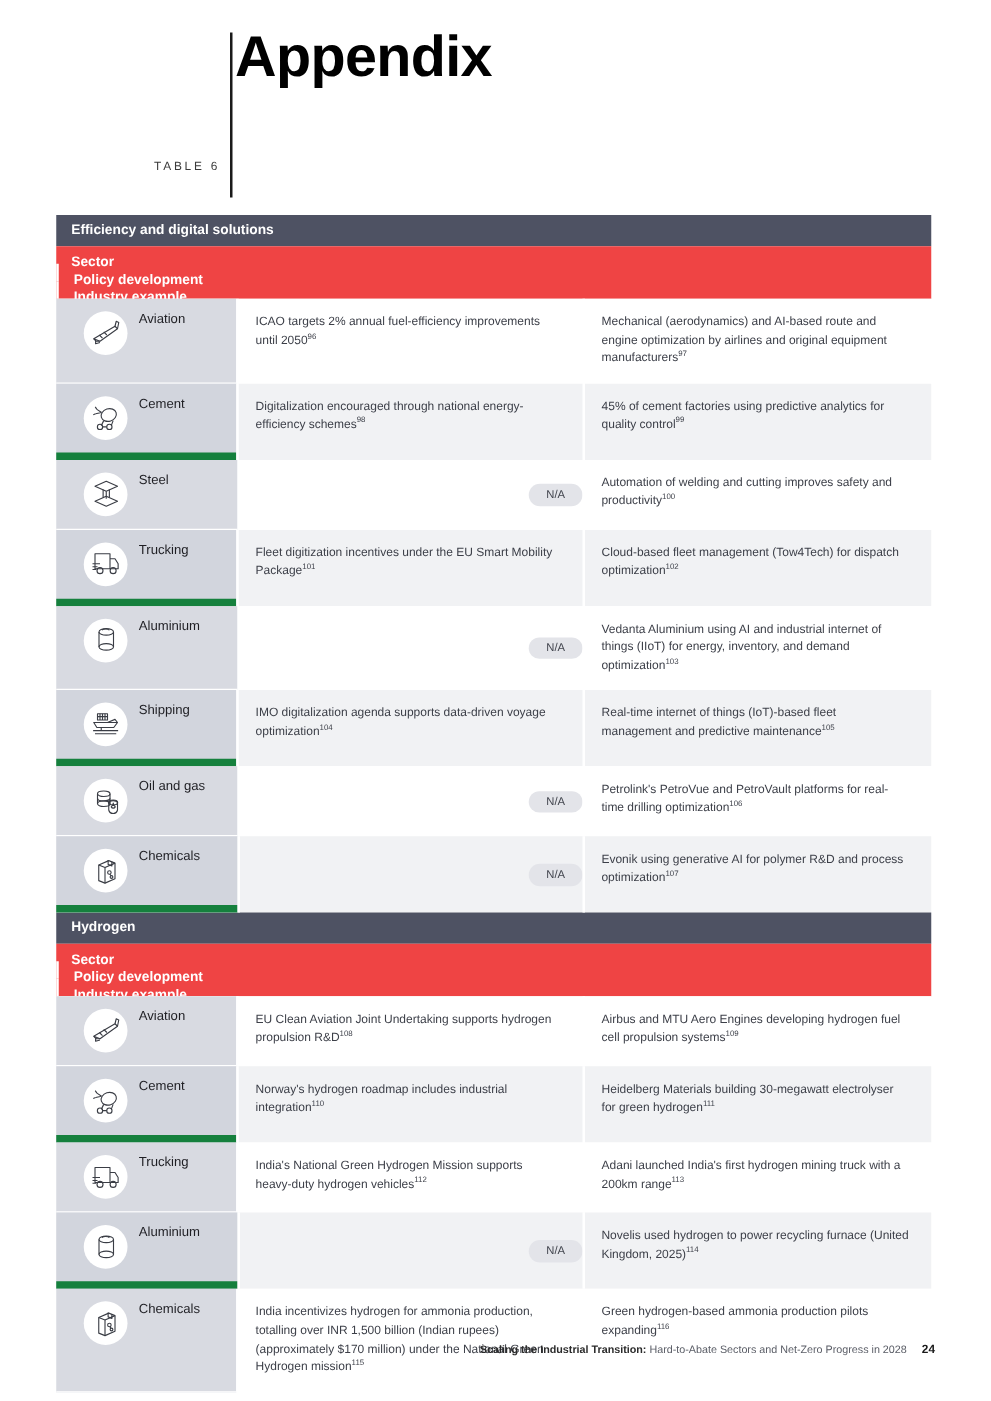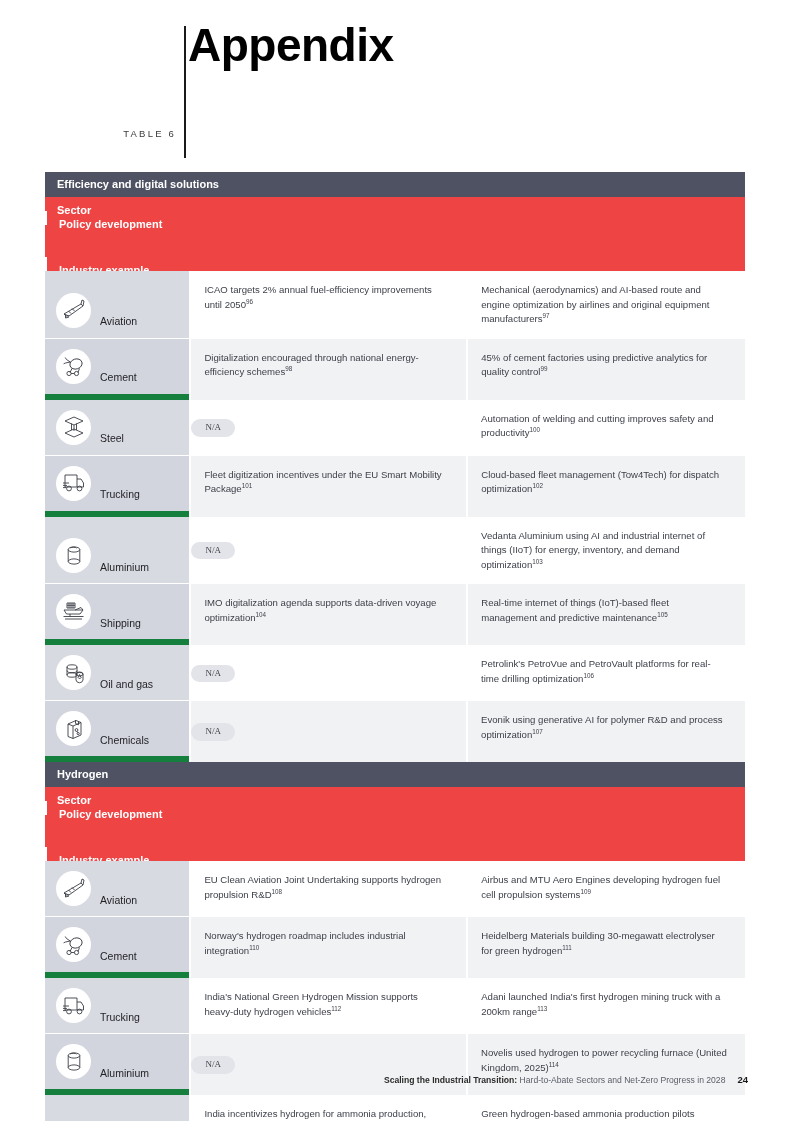--- a/index.html
+++ b/index.html
@@ -39,50 +39,50 @@
     padding:6px 0 7px 12px;height:12px;line-height:12px;
   }
   .col-head{display:flex;background:#ef4444;color:#ffffff;flex-direction:column;}
   .col-head .ch{
     font-size:11px;font-weight:bold;
     padding:7px 0 7px 12px;height:12px;line-height:12px;
     box-sizing:border-box;
   }
   .ch.c1{width:138px;}
   .ch.c2{width:280px;border-left:2px solid #ffffff;}
-  .ch.c3{width:258px;border-left:2px solid #ffffff;margin-top:32px;}
+  .ch.c3{width:258px;border-left:2px solid #ffffff;}
 
   .row{display:flex;align-items:stretch;background:#ffffff;}
   .row.alt{background:#f1f2f4;}
   .row.alt .sector{background:#d2d5dd;}
 
   .sector{
     width:146px;box-sizing:border-box;
     background:#d8dae1;
-    display:flex;align-items:flex-end;gap:9px;
-    padding:10px 8px 10px 11px;
+    display:flex;align-items:flex-start;gap:9px;
+    padding:10px 8px 10px 22px;
     border-bottom:1px solid #ffffff;
   }
   .row.alt .sector{border-bottom:6px solid #15803d;}
   .icon-circle{
     width:35px;height:35px;border-radius:50%;
     background:#ffffff;flex:0 0 35px;
     display:flex;align-items:center;justify-content:center;
   }
   .icon-circle svg{display:block;}
   .sector-label{font-size:10.5px;color:#1f1f24;font-weight:normal;line-height:1.2;}
 
   .cell{
     box-sizing:border-box;
     padding:12px 18px 12px 13px;
     font-size:9.6px;line-height:1.52;color:#3c3f48;
   }
   .cell.c2{width:280px;border-left:2px solid #ffffff;}
   .cell.c3{width:282px;border-left:2px solid #ffffff;}
-  .cell.na{display:flex;align-items:center;justify-content:flex-start;padding-left:0;padding-right:0;font-family:Liberation Serif, serif;}
+  .cell.na{display:flex;align-items:center;justify-content:flex-end;padding-left:0;padding-right:0;}
   .pill{
     background:#e3e4e9;color:#42454e;border-radius:9px;
     font-size:9px;padding:3px 14px;line-height:1.3;white-space:nowrap;
   }
   sup{font-size:6.3px;vertical-align:super;line-height:0;}
 
   
   .footer{
     position:absolute;left:0;top:1074px;width:748px;
     text-align:right;font-size:8.6px;color:#5a5d66;

